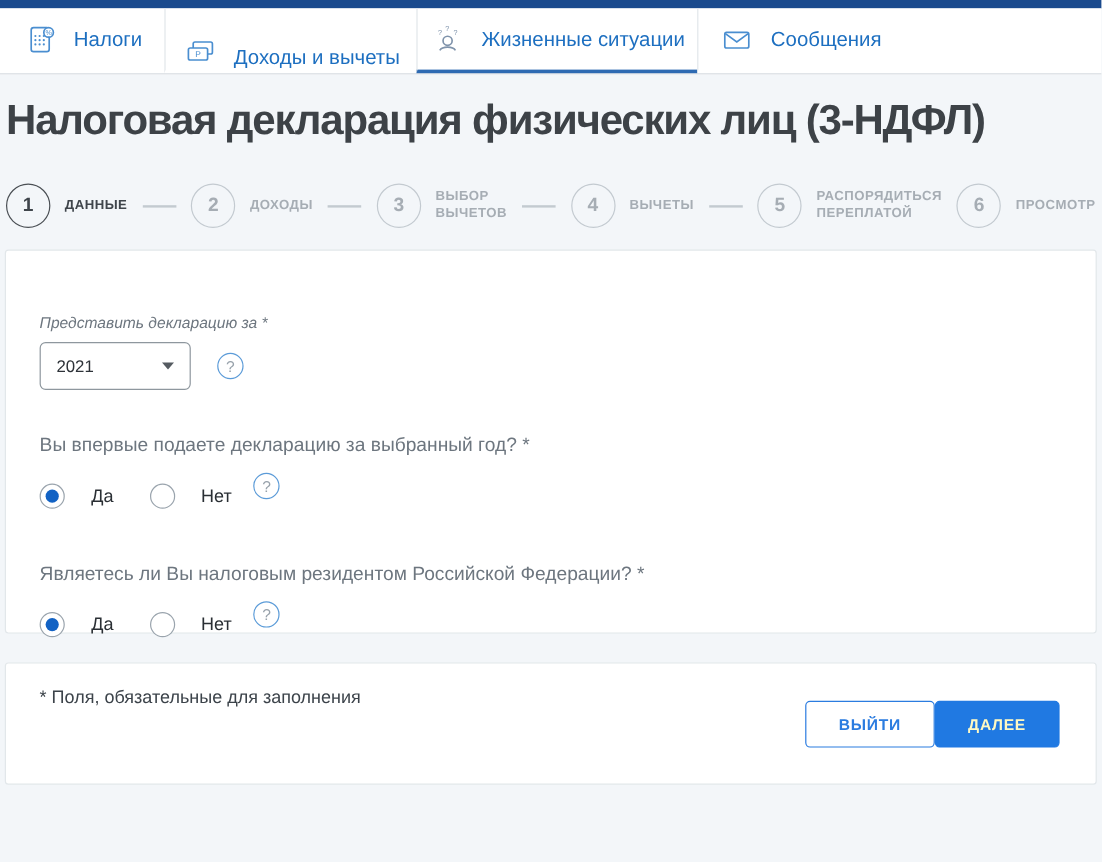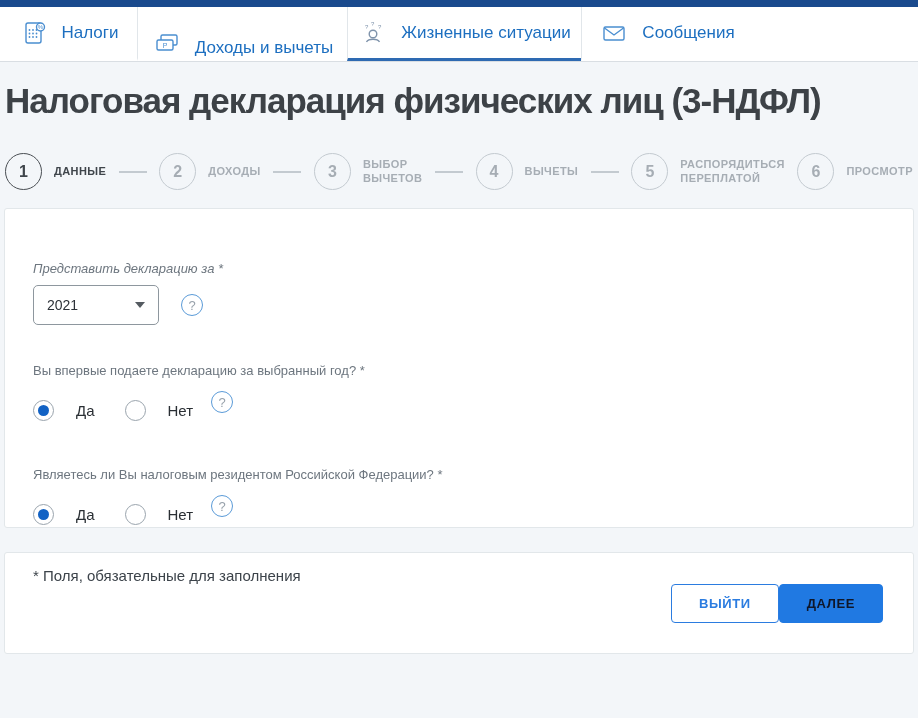--- a/index.html
+++ b/index.html
@@ -89,21 +89,21 @@
     border-top: 6px solid #555b61;
   }
   .help {
     width: 22px; height: 22px; border-radius: 50%;
     border: 1px solid #5b9bd8; color: #98a2ab;
     font-size: 13px; display: inline-flex; align-items: center; justify-content: center;
     cursor: pointer; flex: none; background: #fff;
   }
   .select-row .help { margin-left: 22px; }
 
-  .question-label { margin-top: 38px; font-size: 13px; color: #6d767f; }
+  .question-label { margin-top: 38px; font-size: 16px; color: #6d767f; }
   .radio-row { display: flex; align-items: center; margin-top: 13px; }
   .radio-opt { display: flex; align-items: center; gap: 22px; cursor: pointer; }
   .radio-opt + .radio-opt { margin-left: 30px; }
   .radio-circle {
     width: 21px; height: 21px; border-radius: 50%;
     border: 1px solid #9aa4ad; background: #fff; flex: none;
     display: flex; align-items: center; justify-content: center;
   }
   .radio-opt.checked .radio-circle::after {
     content: ""; width: 11px; height: 11px; border-radius: 50%;
@@ -118,21 +118,21 @@
   .footer-card {
     margin-top: 24px; height: 102px; padding: 0 30px;
     display: flex; align-items: center; justify-content: flex-end;
   }
   .btn {
     font-family: "Liberation Sans", sans-serif;
     font-size: 13px; font-weight: 700; letter-spacing: 0.6px;
     border-radius: 4px; cursor: pointer; padding: 11px 27px;
   }
   .btn-exit { background: #ffffff; border: 1px solid #2b7ce0; color: #2b7ce0; }
-  .btn-next { background: #2079e2; border: 1px solid #2079e2; color: #0f172a; }
+  .btn-next { background: #2079e2; border: 1px solid #2079e2; color: #fef9c3; }
 </style>
 </head>
 <body>
 
 <div class="topstrip"></div>
 
 <div class="nav">
   <div class="tab tab-taxes">
     <span>
       <svg width="30" height="30" viewBox="0 0 30 30" fill="none" stroke="#4a8ed0" stroke-width="1.4">

